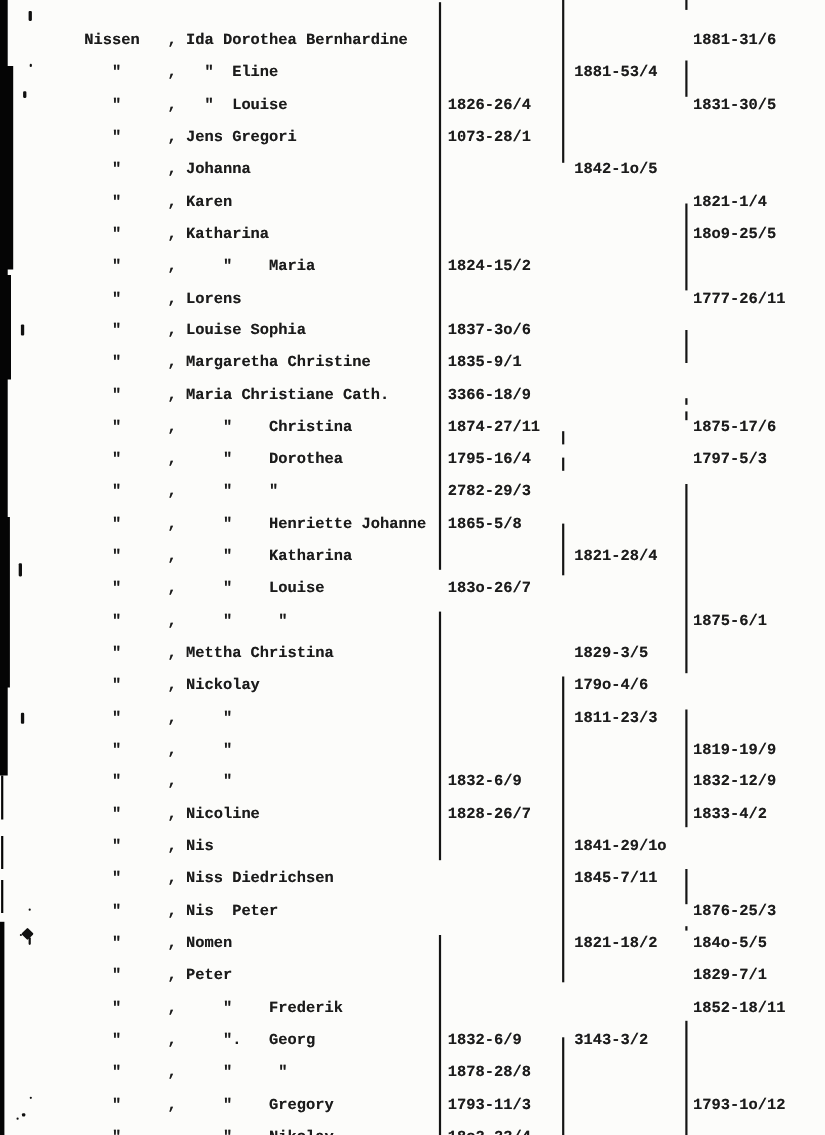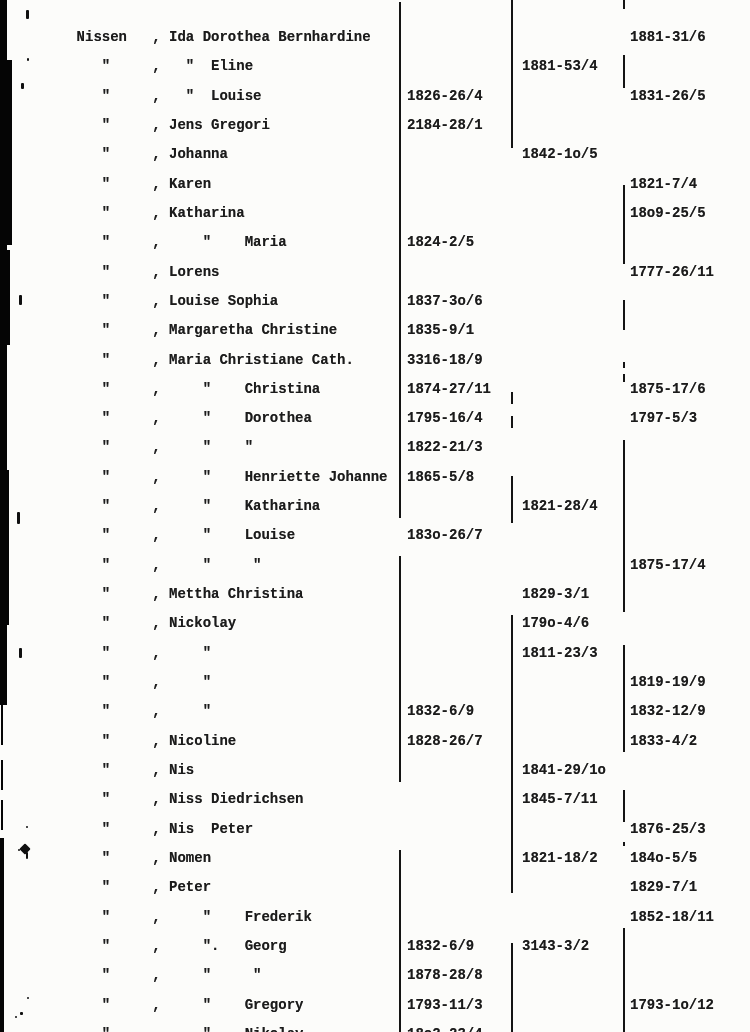--- a/index.html
+++ b/index.html
@@ -74,38 +74,38 @@
       <div class="speck" style="left: 18px; top: 849px; width: 2px; height: 2px;"></div>
       <div class="speck" style="left: 26px; top: 852px; width: 2px; height: 7px;"></div>
       <div class="speck" style="left: 27px; top: 997px; width: 2px; height: 2px;"></div>
       <div class="speck" style="left: 20px; top: 1012px; width: 3px; height: 3px;"></div>
       <div class="speck" style="left: 15px; top: 1016px; width: 2px; height: 2px;"></div>
       <div class="speck diam" style="left: 21px; top: 845px; width: 8px; height: 8px;"></div>
     </div>
   <div id="rows-layer">
       <div class="row" style="top: 8px;"><span class="cell name">         Nissen   , Ida Dorothea Bernhardine</span><span class="cell d1"></span><span class="cell d2"></span><span class="cell d3">1881-31/6</span></div>
       <div class="row" style="top: 37px;"><span class="cell name">            "     ,   "  Eline</span><span class="cell d1"></span><span class="cell d2">1881-53/4</span><span class="cell d3"></span></div>
-      <div class="row" style="top: 67px;"><span class="cell name">            "     ,   "  Louise</span><span class="cell d1">1826-26/4</span><span class="cell d2"></span><span class="cell d3">1831-26/5</span></div>
-      <div class="row" style="top: 96px;"><span class="cell name">            "     , Jens Gregori</span><span class="cell d1">2184-28/1</span><span class="cell d2"></span><span class="cell d3"></span></div>
+      <div class="row" style="top: 67px;"><span class="cell name">            "     ,   "  Louise</span><span class="cell d1">1826-26/4</span><span class="cell d2"></span><span class="cell d3">1831-30/5</span></div>
+      <div class="row" style="top: 96px;"><span class="cell name">            "     , Jens Gregori</span><span class="cell d1">1073-28/1</span><span class="cell d2"></span><span class="cell d3"></span></div>
       <div class="row" style="top: 125px;"><span class="cell name">            "     , Johanna</span><span class="cell d1"></span><span class="cell d2">1842-1o/5</span><span class="cell d3"></span></div>
-      <div class="row" style="top: 155px;"><span class="cell name">            "     , Karen</span><span class="cell d1"></span><span class="cell d2"></span><span class="cell d3">1821-7/4</span></div>
+      <div class="row" style="top: 155px;"><span class="cell name">            "     , Karen</span><span class="cell d1"></span><span class="cell d2"></span><span class="cell d3">1821-1/4</span></div>
       <div class="row" style="top: 184px;"><span class="cell name">            "     , Katharina</span><span class="cell d1"></span><span class="cell d2"></span><span class="cell d3">18o9-25/5</span></div>
-      <div class="row" style="top: 213px;"><span class="cell name">            "     ,     "    Maria</span><span class="cell d1">1824-2/5</span><span class="cell d2"></span><span class="cell d3"></span></div>
+      <div class="row" style="top: 213px;"><span class="cell name">            "     ,     "    Maria</span><span class="cell d1">1824-15/2</span><span class="cell d2"></span><span class="cell d3"></span></div>
       <div class="row" style="top: 243px;"><span class="cell name">            "     , Lorens</span><span class="cell d1"></span><span class="cell d2"></span><span class="cell d3">1777-26/11</span></div>
       <div class="row" style="top: 272px;"><span class="cell name">            "     , Louise Sophia</span><span class="cell d1">1837-3o/6</span><span class="cell d2"></span><span class="cell d3"></span></div>
       <div class="row" style="top: 301px;"><span class="cell name">            "     , Margaretha Christine</span><span class="cell d1">1835-9/1</span><span class="cell d2"></span><span class="cell d3"></span></div>
-      <div class="row" style="top: 331px;"><span class="cell name">            "     , Maria Christiane Cath.</span><span class="cell d1">3316-18/9</span><span class="cell d2"></span><span class="cell d3"></span></div>
+      <div class="row" style="top: 331px;"><span class="cell name">            "     , Maria Christiane Cath.</span><span class="cell d1">3366-18/9</span><span class="cell d2"></span><span class="cell d3"></span></div>
       <div class="row" style="top: 360px;"><span class="cell name">            "     ,     "    Christina</span><span class="cell d1">1874-27/11</span><span class="cell d2"></span><span class="cell d3">1875-17/6</span></div>
       <div class="row" style="top: 389px;"><span class="cell name">            "     ,     "    Dorothea</span><span class="cell d1">1795-16/4</span><span class="cell d2"></span><span class="cell d3">1797-5/3</span></div>
-      <div class="row" style="top: 418px;"><span class="cell name">            "     ,     "    "</span><span class="cell d1">1822-21/3</span><span class="cell d2"></span><span class="cell d3"></span></div>
+      <div class="row" style="top: 418px;"><span class="cell name">            "     ,     "    "</span><span class="cell d1">2782-29/3</span><span class="cell d2"></span><span class="cell d3"></span></div>
       <div class="row" style="top: 448px;"><span class="cell name">            "     ,     "    Henriette Johanne</span><span class="cell d1">1865-5/8</span><span class="cell d2"></span><span class="cell d3"></span></div>
       <div class="row" style="top: 477px;"><span class="cell name">            "     ,     "    Katharina</span><span class="cell d1"></span><span class="cell d2">1821-28/4</span><span class="cell d3"></span></div>
       <div class="row" style="top: 506px;"><span class="cell name">            "     ,     "    Louise</span><span class="cell d1">183o-26/7</span><span class="cell d2"></span><span class="cell d3"></span></div>
-      <div class="row" style="top: 536px;"><span class="cell name">            "     ,     "     "</span><span class="cell d1"></span><span class="cell d2"></span><span class="cell d3">1875-17/4</span></div>
-      <div class="row" style="top: 565px;"><span class="cell name">            "     , Mettha Christina</span><span class="cell d1"></span><span class="cell d2">1829-3/1</span><span class="cell d3"></span></div>
+      <div class="row" style="top: 536px;"><span class="cell name">            "     ,     "     "</span><span class="cell d1"></span><span class="cell d2"></span><span class="cell d3">1875-6/1</span></div>
+      <div class="row" style="top: 565px;"><span class="cell name">            "     , Mettha Christina</span><span class="cell d1"></span><span class="cell d2">1829-3/5</span><span class="cell d3"></span></div>
       <div class="row" style="top: 594px;"><span class="cell name">            "     , Nickolay</span><span class="cell d1"></span><span class="cell d2">179o-4/6</span><span class="cell d3"></span></div>
       <div class="row" style="top: 624px;"><span class="cell name">            "     ,     "</span><span class="cell d1"></span><span class="cell d2">1811-23/3</span><span class="cell d3"></span></div>
       <div class="row" style="top: 653px;"><span class="cell name">            "     ,     "</span><span class="cell d1"></span><span class="cell d2"></span><span class="cell d3">1819-19/9</span></div>
       <div class="row" style="top: 682px;"><span class="cell name">            "     ,     "</span><span class="cell d1">1832-6/9</span><span class="cell d2"></span><span class="cell d3">1832-12/9</span></div>
       <div class="row" style="top: 712px;"><span class="cell name">            "     , Nicoline</span><span class="cell d1">1828-26/7</span><span class="cell d2"></span><span class="cell d3">1833-4/2</span></div>
       <div class="row" style="top: 741px;"><span class="cell name">            "     , Nis</span><span class="cell d1"></span><span class="cell d2">1841-29/1o</span><span class="cell d3"></span></div>
       <div class="row" style="top: 770px;"><span class="cell name">            "     , Niss Diedrichsen</span><span class="cell d1"></span><span class="cell d2">1845-7/11</span><span class="cell d3"></span></div>
       <div class="row" style="top: 800px;"><span class="cell name">            "     , Nis  Peter</span><span class="cell d1"></span><span class="cell d2"></span><span class="cell d3">1876-25/3</span></div>
       <div class="row" style="top: 829px;"><span class="cell name">            "     , Nomen</span><span class="cell d1"></span><span class="cell d2">1821-18/2</span><span class="cell d3">184o-5/5</span></div>
       <div class="row" style="top: 858px;"><span class="cell name">            "     , Peter</span><span class="cell d1"></span><span class="cell d2"></span><span class="cell d3">1829-7/1</span></div>

